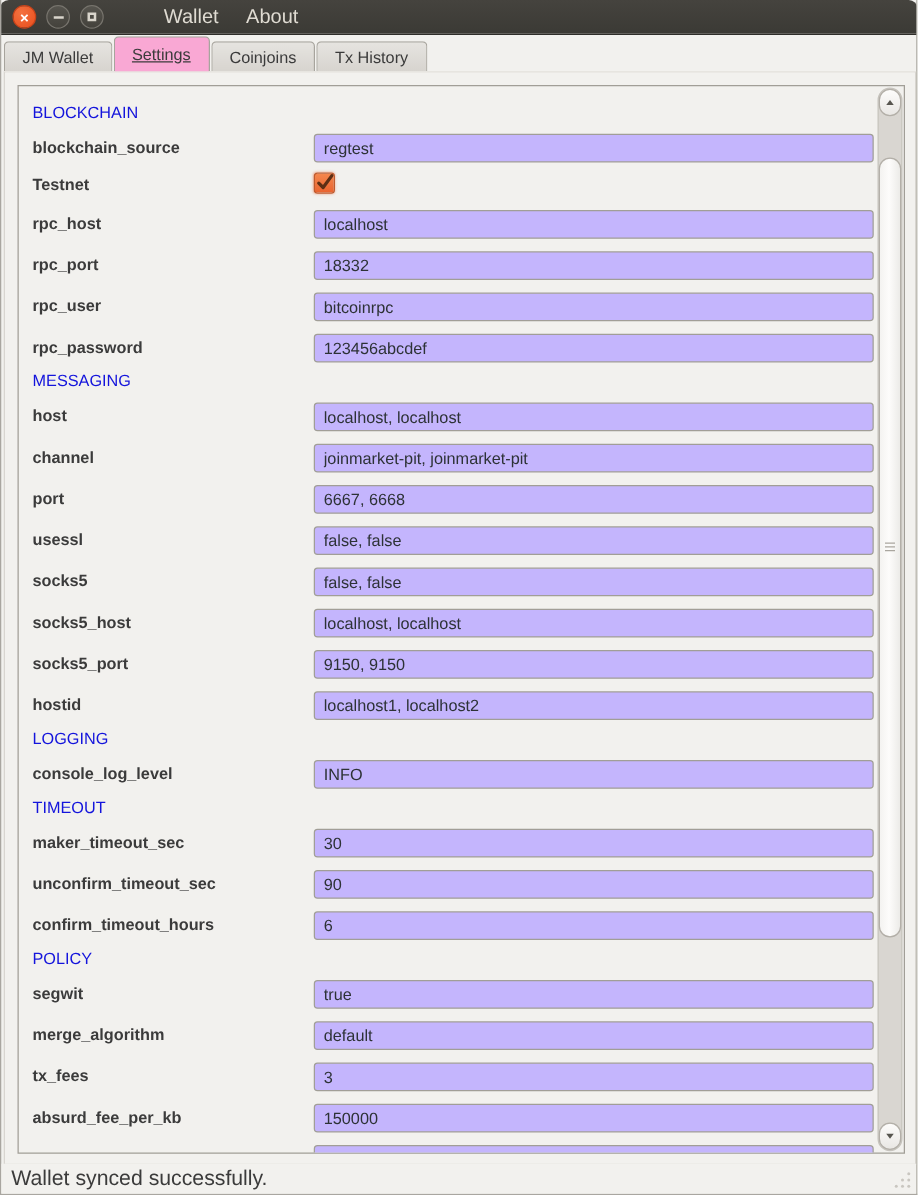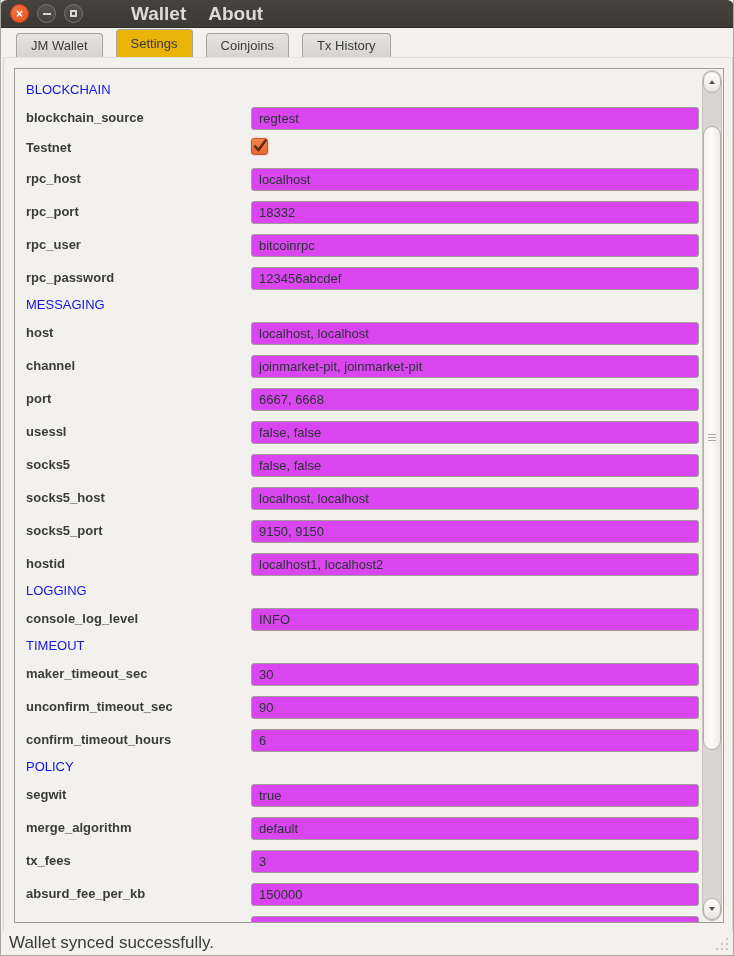--- a/index.html
+++ b/index.html
@@ -15,45 +15,45 @@
               border-bottom:1px solid #2E2D29; display:flex; align-items:center; }
   .win-btn { width:19px; height:19px; border-radius:50%; display:flex; align-items:center;
              justify-content:center; margin-left:8px; flex:none; }
   .btn-close { background:radial-gradient(circle at 35% 30%, #F4713F, #E84E1D);
                border:1px solid #C8431A; color:#FFF; font-size:12px; font-weight:bold;
                line-height:1; margin-left:10px; }
   .btn-gray { background:linear-gradient(#56544E,#44423C); border:1px solid #77746D; }
   .glyph-min { width:8px; height:2px; background:#D9D5CC; }
   .glyph-max { width:7px; height:7px; border:2px solid #D9D5CC; }
   .menu-items { display:flex; margin-left:48px; gap:22px; }
-  .menu-item { color:#DFDBD2; font-size:19px; cursor:default;font-weight:bold; }
+  .menu-item { color:#DFDBD2; font-size:16px; cursor:default; }
 
   
   .tabbar { position:absolute; left:0; top:28px; width:100%; height:29px;
-            display:flex; align-items:flex-end; padding-left:15px;gap:12px; }
+            display:flex; align-items:flex-end; padding-left:2px; }
   .tab { height:24px; padding:0 14px; display:flex; align-items:center; font-size:13px;
          color:#3B3B3B; background:linear-gradient(#E6E4E0,#D7D4CF);
          border:1px solid #A7A49D; border-bottom:none; border-radius:4px 4px 0 0;
          margin-right:1px; position:relative; }
-  .tab.active { height:28px; background:#eab308; z-index:2; }
+  .tab.active { height:28px; background:#f9a8d4; z-index:2;text-decoration:underline; }
 
   
   .tab-pane { position:absolute; left:2px; top:57px; width:730px; height:875px;
               background:#F2F1EE; border:1px solid #D8D5D0; border-top:1px solid #E3E1DC; }
   .scroll-area { position:absolute; left:10px; top:10px; width:710px; height:855px;
                  border:1px solid #A19E97; background:#F2F1EE; overflow:hidden; }
   .scroll-content { position:absolute; left:0; top:0; width:688px; padding:11px 0 0 11px; }
 
   .section-header { height:22px; font-size:13px; color:#1414DC; padding-top:2px; }
   .field-row { height:33px; position:relative; }
   .field-row.cb { height:28px; }
   .field-label { position:absolute; left:0; top:8px; font-size:13px; color:#3B3B3B;font-weight:bold; }
   .field-row.cb .field-label { top:5px; }
   .text-input { position:absolute; left:225px; top:5px; width:448px; height:23px;
-                background:#d946ef; border:1px solid #A19E97; border-radius:3px;
+                background:#c4b5fd; border:1px solid #A19E97; border-radius:3px;
                 font-family:"Liberation Sans","DejaVu Sans",sans-serif;
                 font-size:13px; color:#2D3236; padding:0 7px; outline:none; }
   .checkbox { position:absolute; left:225px; top:3px; width:17px; height:17px;
               border-radius:3px; background:linear-gradient(#F4874E,#E9632F);
               border:1px solid #BE5A2D; box-shadow:0 0 2px rgba(233,84,32,.5);
               display:flex; align-items:center; justify-content:center; }
   .checkbox svg { width:15px; height:15px; overflow:visible; }
 
   
   .scrollbar { position:absolute; top:1px; right:1px; width:20px; height:851px;

